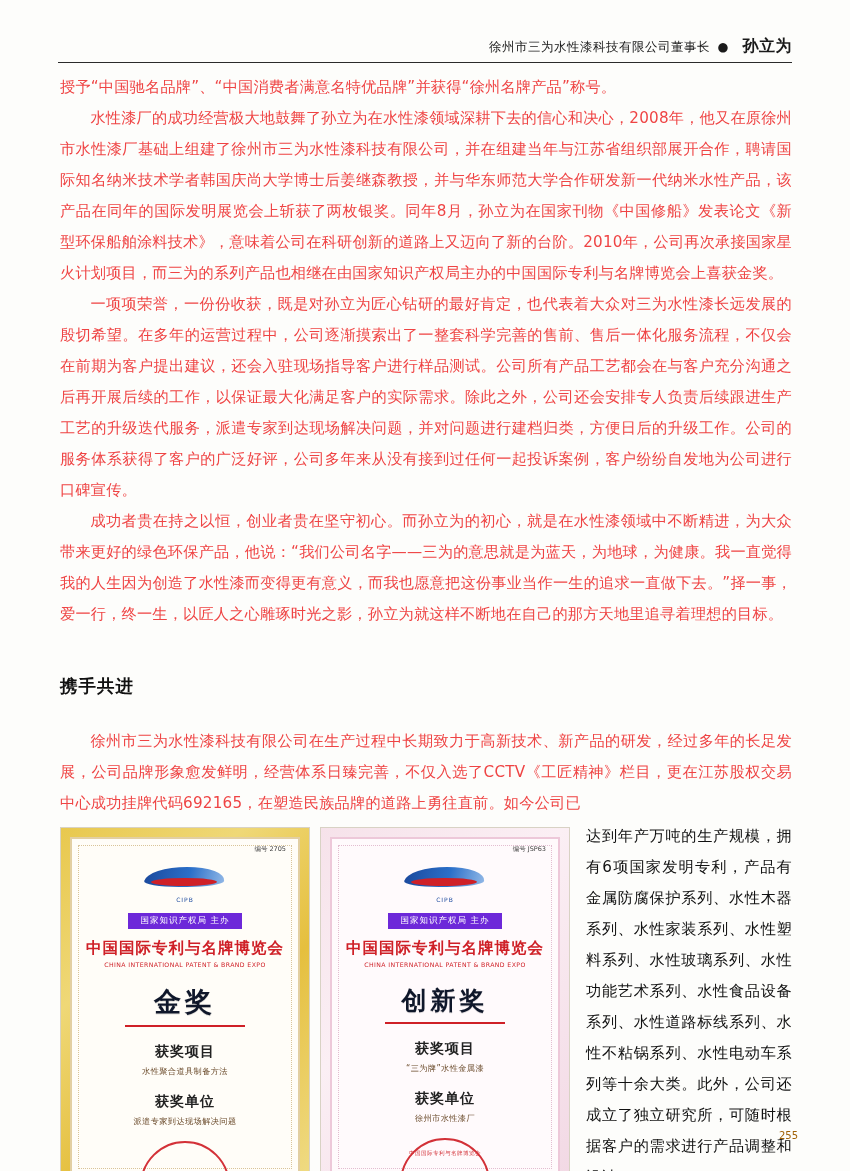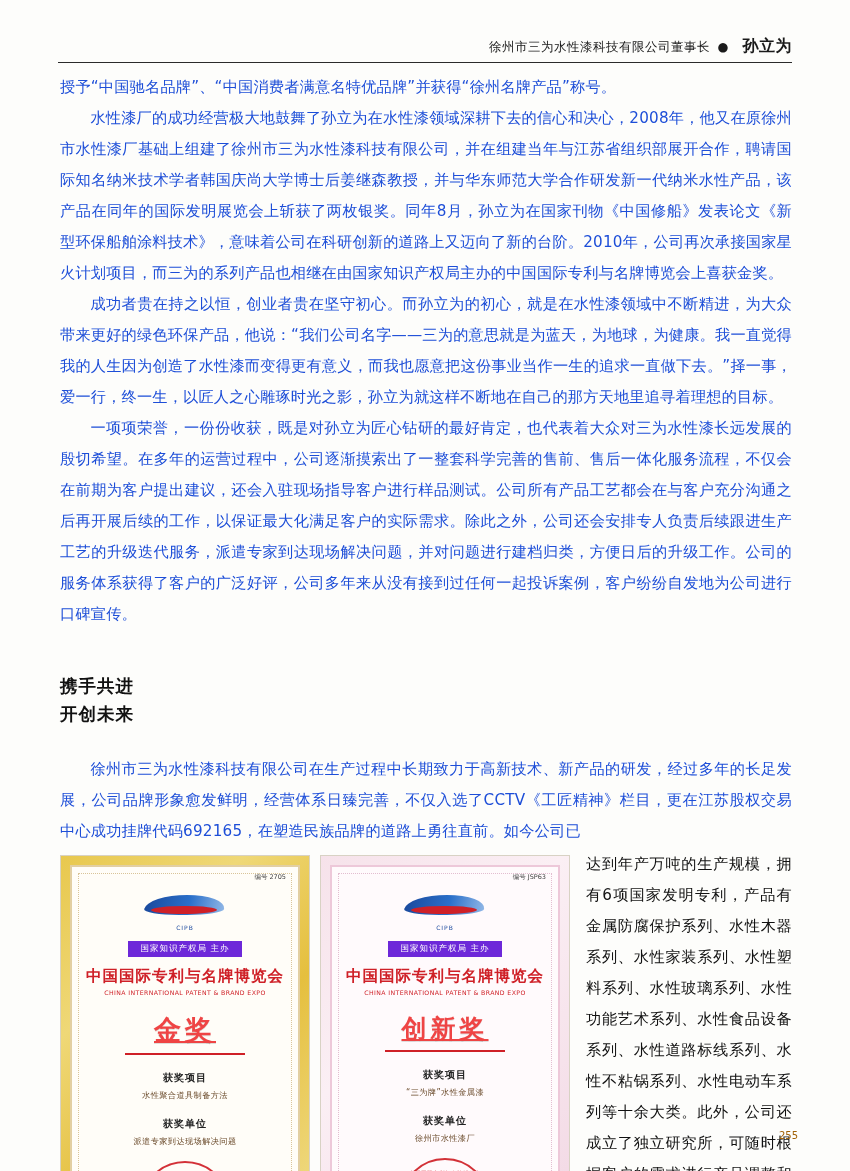--- a/index.html
+++ b/index.html
@@ -51,21 +51,21 @@
     left: 60px;
     right: 58px;
     top: 72px;
   }
   p.para {
     margin: 0 0 0 0;
     font-size: 15.2px;
     line-height: 31px;
     text-align: justify;
     text-justify: inter-ideograph;
-    color: #1d4ed8;
+    color: #ef4444;
     letter-spacing: 0.2px;
   }
   p.indent {
     text-indent: 2em;
   }
   .section-title {
     text-align: left;
     font-size: 17.5px;
     font-weight: bold;
     line-height: 28px;
@@ -184,37 +184,36 @@
   .cert-expo-en {
     margin-top: 2px;
     font-size: 6.2px;
     color: #cf2027;
     letter-spacing: 0.4px;
   }
   .cert-award {
     margin-top: 16px;
     font-size: 27px;
     font-weight: bold;
-    color: #ef4444;
+    color: #0f172a;
     letter-spacing: 4px;
     text-shadow: 0 1px 0 rgba(0,0,0,0.12);
-    text-decoration: underline;
   }
   .cert.pink .cert-award {
     font-size: 25px;
   }
   .cert-award-underline {
     width: 120px;
     height: 2px;
     margin: 5px auto 0;
     background: #cf2027;
   }
   .cert-field-label {
     margin-top: 16px;
-    font-size: 10px;
+    font-size: 14px;
     font-weight: bold;
     color: #222;
     letter-spacing: 1px;
   }
   .cert-field-value {
     margin-top: 5px;
     font-size: 8.2px;
     color: #6a4a2a;
     letter-spacing: 0.4px;
   }
@@ -269,26 +268,25 @@
     <span class="dot">●</span>
     <span class="author">孙立为</span>
   </div>
 
   <div class="rule"></div>
 
   <div class="body-col">
 
     <p class="para">授予“中国驰名品牌”、“中国消费者满意名特优品牌”并获得“徐州名牌产品”称号。</p>
     <p class="para indent">水性漆厂的成功经营极大地鼓舞了孙立为在水性漆领域深耕下去的信心和决心，2008年，他又在原徐州市水性漆厂基础上组建了徐州市三为水性漆科技有限公司，并在组建当年与江苏省组织部展开合作，聘请国际知名纳米技术学者韩国庆尚大学博士后姜继森教授，并与华东师范大学合作研发新一代纳米水性产品，该产品在同年的国际发明展览会上斩获了两枚银奖。同年8月，孙立为在国家刊物《中国修船》发表论文《新型环保船舶涂料技术》，意味着公司在科研创新的道路上又迈向了新的台阶。2010年，公司再次承接国家星火计划项目，而三为的系列产品也相继在由国家知识产权局主办的中国国际专利与名牌博览会上喜获金奖。</p>
+    <p class="para indent">一项项荣誉，一份份收获，既是对孙立为匠心钻研的最好肯定，也代表着大众对三为水性漆长远发展的殷切希望。在多年的运营过程中，公司逐渐摸索出了一整套科学完善的售前、售后一体化服务流程，不仅会在前期为客户提出建议，还会入驻现场指导客户进行样品测试。公司所有产品工艺都会在与客户充分沟通之后再开展后续的工作，以保证最大化满足客户的实际需求。除此之外，公司还会安排专人负责后续跟进生产工艺的升级迭代服务，派遣专家到达现场解决问题，并对问题进行建档归类，方便日后的升级工作。公司的服务体系获得了客户的广泛好评，公司多年来从没有接到过任何一起投诉案例，客户纷纷自发地为公司进行口碑宣传。</p>
     <p class="para indent">成功者贵在持之以恒，创业者贵在坚守初心。而孙立为的初心，就是在水性漆领域中不断精进，为大众带来更好的绿色环保产品，他说：“我们公司名字——三为的意思就是为蓝天，为地球，为健康。我一直觉得我的人生因为创造了水性漆而变得更有意义，而我也愿意把这份事业当作一生的追求一直做下去。”择一事，爱一行，终一生，以匠人之心雕琢时光之影，孙立为就这样不断地在自己的那方天地里追寻着理想的目标。</p>
-    <p class="para indent">一项项荣誉，一份份收获，既是对孙立为匠心钻研的最好肯定，也代表着大众对三为水性漆长远发展的殷切希望。在多年的运营过程中，公司逐渐摸索出了一整套科学完善的售前、售后一体化服务流程，不仅会在前期为客户提出建议，还会入驻现场指导客户进行样品测试。公司所有产品工艺都会在与客户充分沟通之后再开展后续的工作，以保证最大化满足客户的实际需求。除此之外，公司还会安排专人负责后续跟进生产工艺的升级迭代服务，派遣专家到达现场解决问题，并对问题进行建档归类，方便日后的升级工作。公司的服务体系获得了客户的广泛好评，公司多年来从没有接到过任何一起投诉案例，客户纷纷自发地为公司进行口碑宣传。</p>
 
     <div class="section-title">
       <div>携手共进</div>
-      <div>开创未来</div>
     </div>
 
     <p class="para indent">徐州市三为水性漆科技有限公司在生产过程中长期致力于高新技术、新产品的研发，经过多年的长足发展，公司品牌形象愈发鲜明，经营体系日臻完善，不仅入选了CCTV《工匠精神》栏目，更在江苏股权交易中心成功挂牌代码692165，在塑造民族品牌的道路上勇往直前。如今公司已</p>
 
     <div class="wrap-area clearfix">
 
       <div class="certs">
 
         <div class="cert gold">
           <div class="cert-inner">

